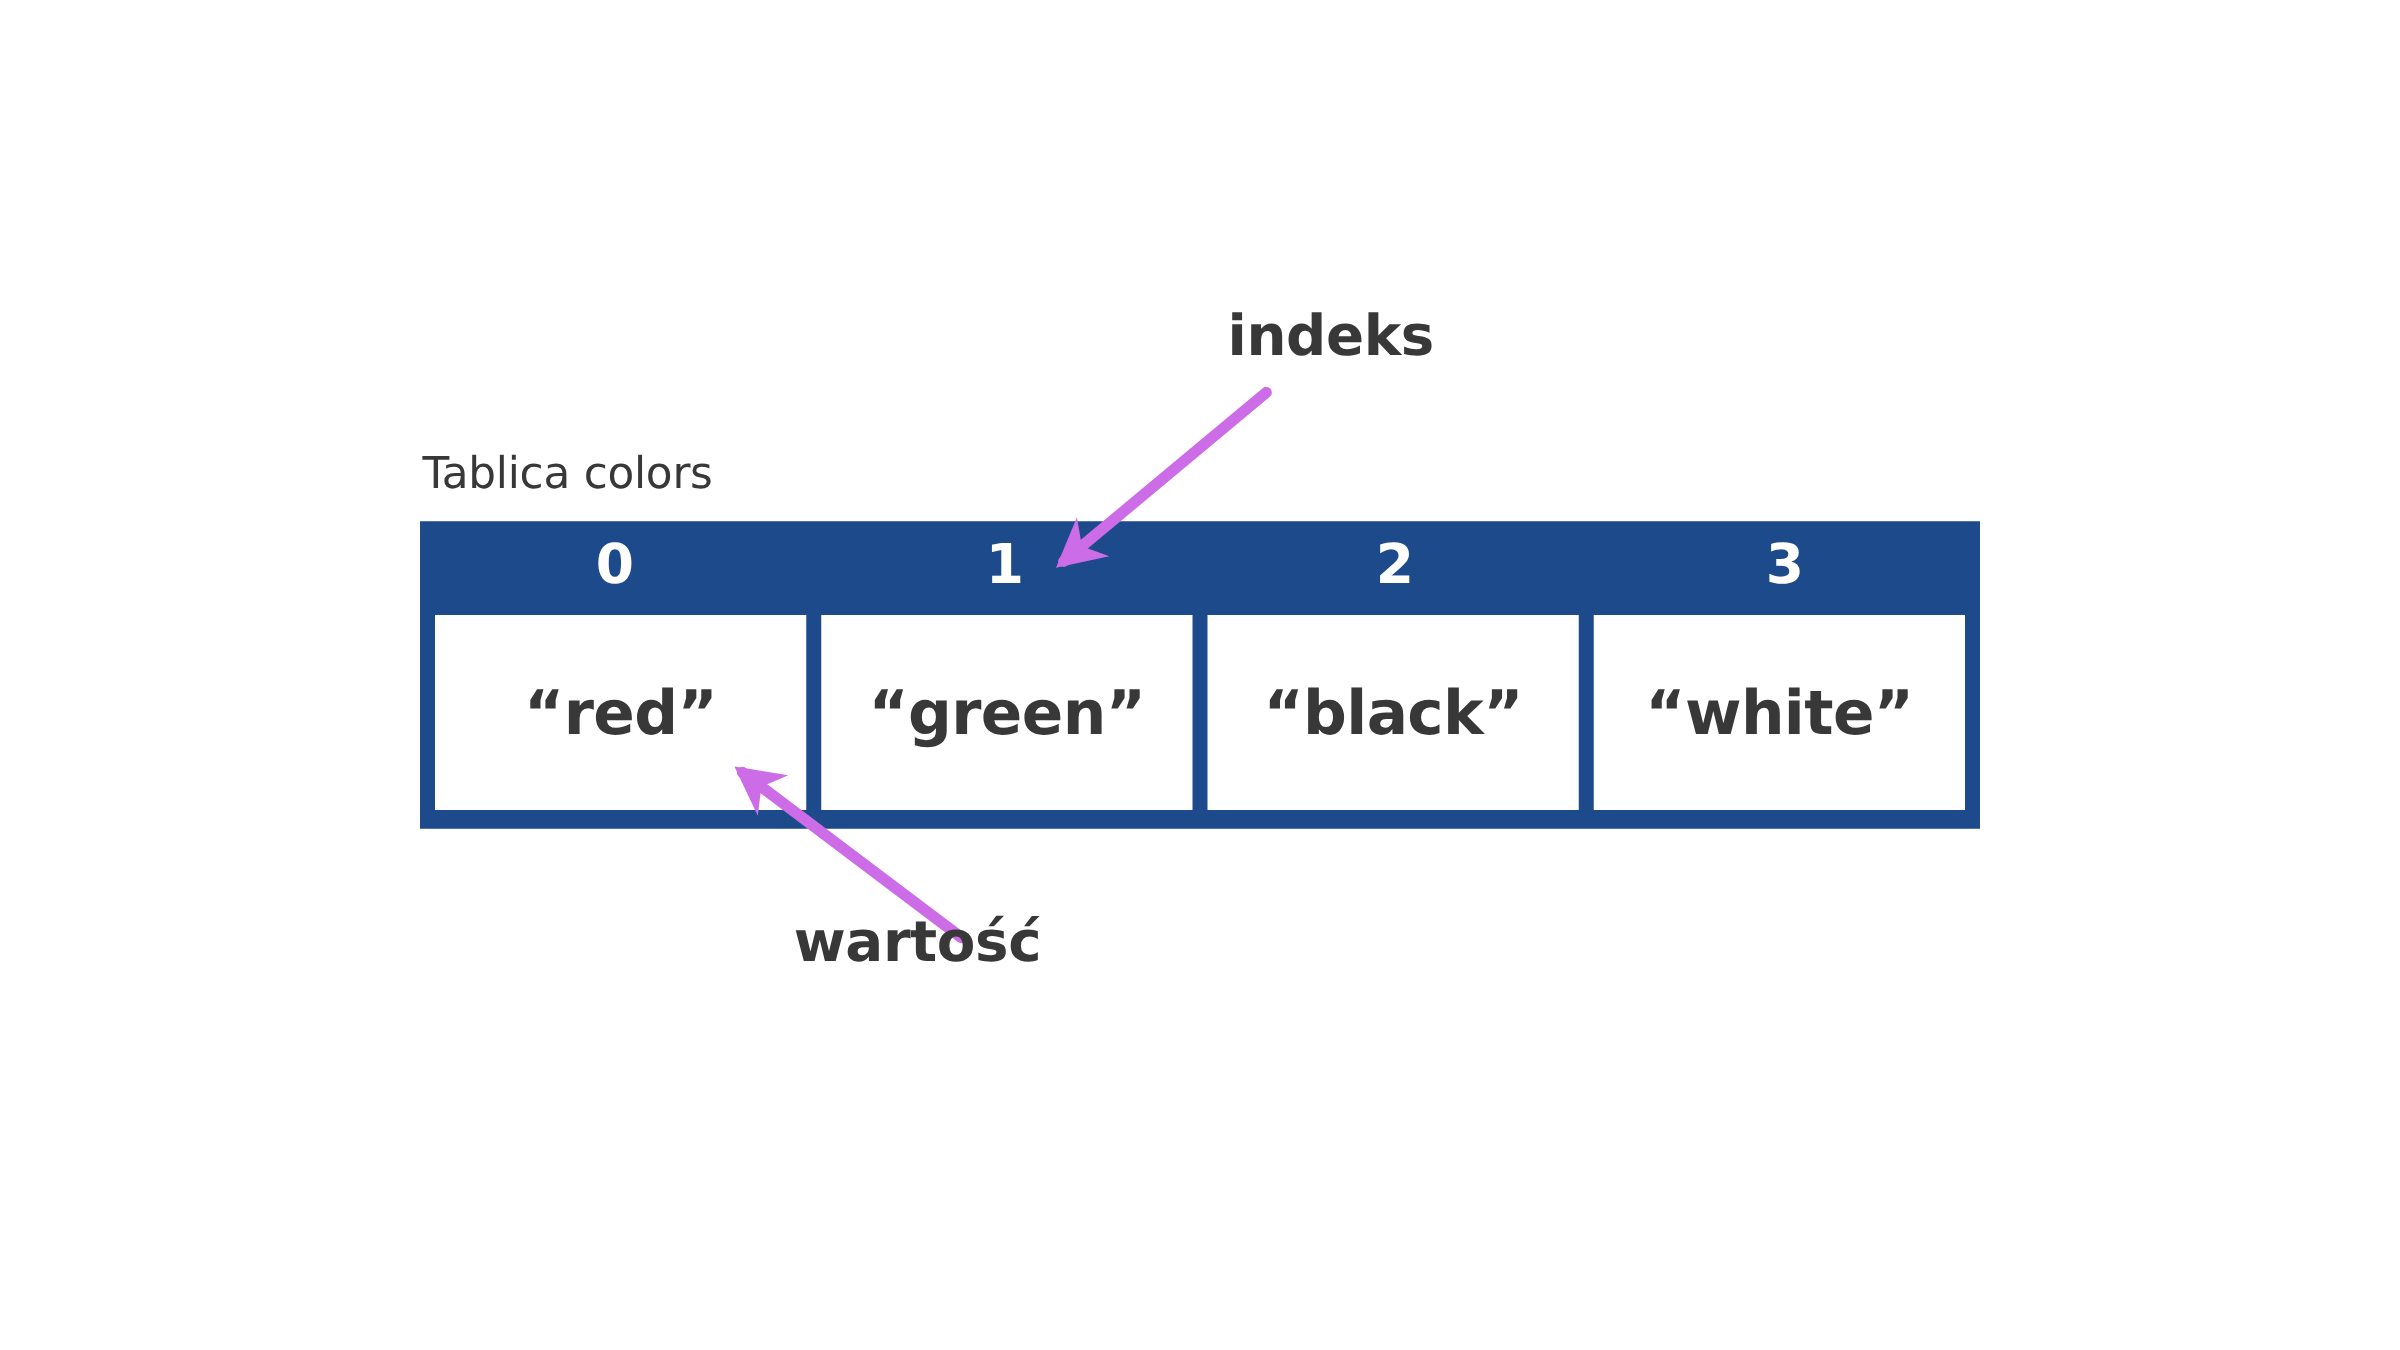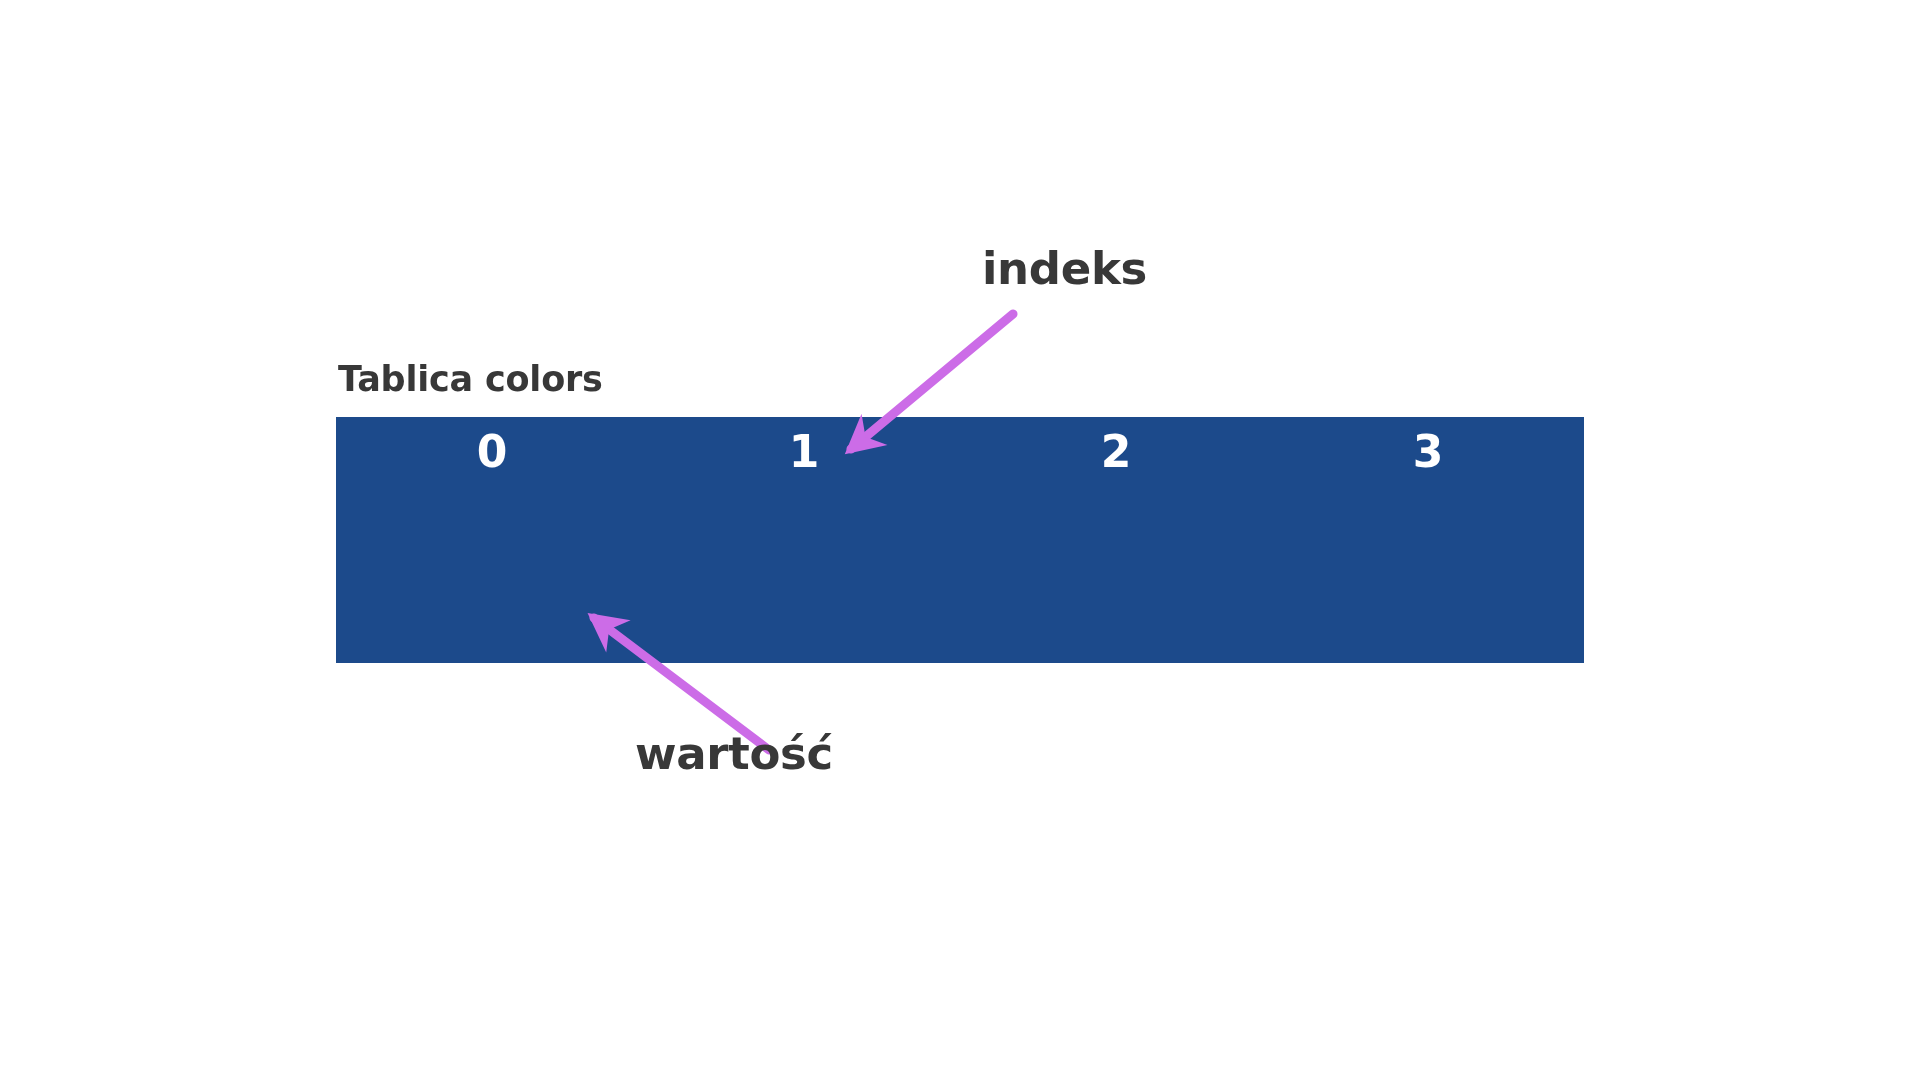--- a/index.html
+++ b/index.html
@@ -30,21 +30,21 @@
     height: 1080px;
     pointer-events: none;
   }
 
   
   .array-caption {
     position: absolute;
     left: 338px;
     top: 359px;
     font-size: 35px;
-    font-weight: bold;
+    font-weight: normal;
     color: #383838;
     letter-spacing: -0.2px;
     white-space: nowrap;
   }
 
   
   .array-frame {
     position: absolute;
     left: 336px;
     top: 417px;
@@ -133,20 +133,34 @@
         <span>1</span>
       </div>
       <div class="index-cell" style="color: rgb(255, 255, 255);">
         <span>2</span>
       </div>
       <div class="index-cell" style="color: rgb(255, 255, 255);">
         <span>3</span>
       </div>
     </div>
 
+    <div class="value-row">
+      <div class="value-cell" style="background: rgb(255, 255, 255); color: rgb(56, 56, 56);">
+        <span>“red”</span>
+      </div>
+      <div class="value-cell" style="background: rgb(255, 255, 255); color: rgb(56, 56, 56);">
+        <span>“green”</span>
+      </div>
+      <div class="value-cell" style="background: rgb(255, 255, 255); color: rgb(56, 56, 56);">
+        <span>“black”</span>
+      </div>
+      <div class="value-cell" style="background: rgb(255, 255, 255); color: rgb(56, 56, 56);">
+        <span>“white”</span>
+      </div>
+    </div>
 
   </div>
 
   <svg id="arrows" viewBox="0 0 1920 1080">
     <defs>
       <marker id="arrowhead" markerWidth="5.2" markerHeight="5.2" refX="3.7" refY="2.6" orient="auto" markerUnits="strokeWidth">
         <path d="M 0.3 0.35 L 4.6 2.6 L 0.3 4.85 L 1.6 2.6 Z" fill="#cc6ce7"></path>
       </marker>
     </defs>
     <line id="arrow-indeks" x1="1013" y1="314" x2="851" y2="449" stroke="#cc6ce7" stroke-width="9" stroke-linecap="round" marker-end="url(#arrowhead)"></line>

